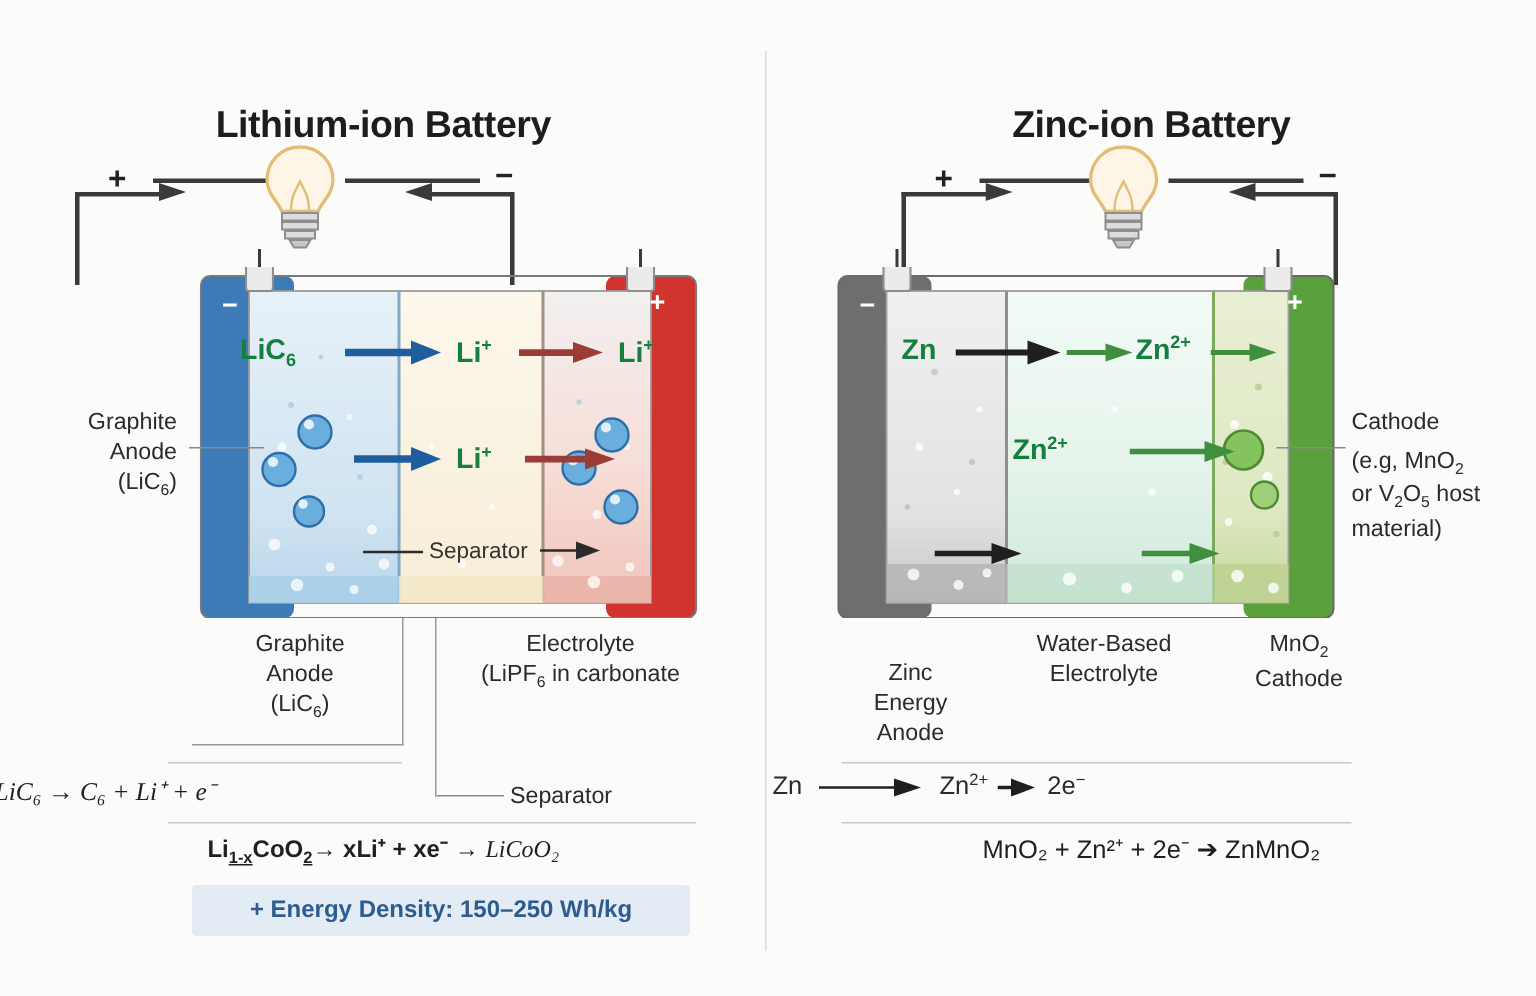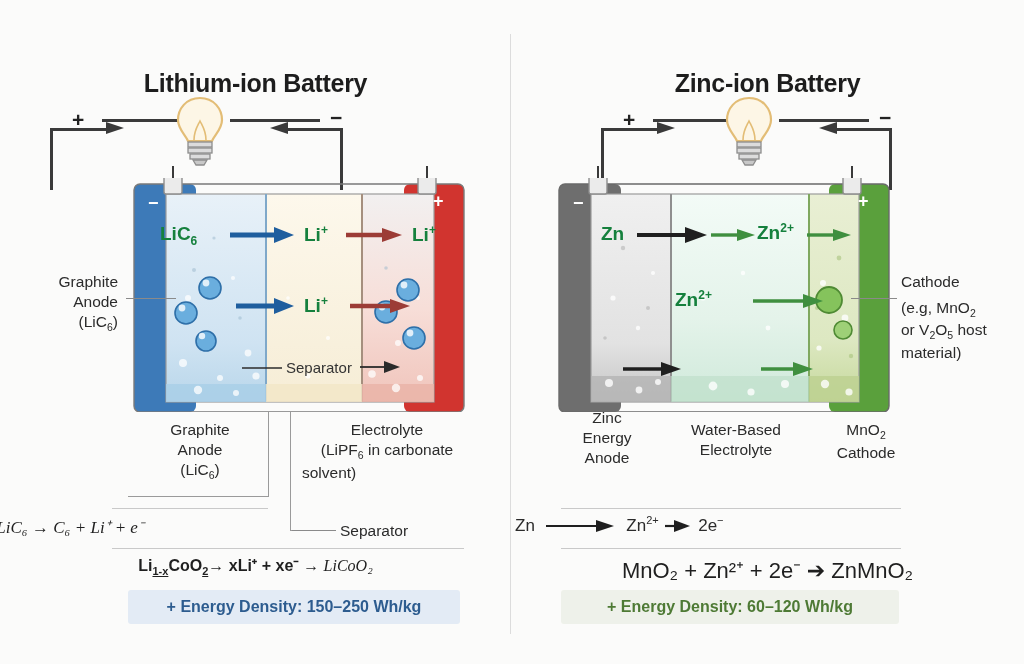--- a/index.html
+++ b/index.html
@@ -248,21 +248,20 @@
     <div class="blabel" style="left:130px;top:420px;width:140px;">
       <div>Graphite</div>
       <div>Anode</div>
       <div><span>(LiC</span><sub>6</sub><span>)</span></div>
     </div>
 
     <div class="bracket" style="left:290px;top:412px;width:1px;height:118px;border-width:0 0 1px 1px;"></div>
     <div class="blabel" style="left:298px;top:420px;width:178px;">
       <div>Electrolyte</div>
       <div><span>(LiPF</span><sub>6</sub><span> in carbonate</span></div>
-      <div style="text-align:left;padding-left:4px;">solvent)</div>
     </div>
     <div class="leader" style="left:292px;top:530px;width:44px;"></div>
     <div class="callout" style="left:340px;top:521px;">Separator</div>
 
     <div class="eqline" style="left:112px;top:508px;width:156px;"></div>
     <div class="eq serif" style="top:515px;left:-120px;width:380px;">LiC₆ → C₆ + Li⁺ + e⁻</div>
 
     <div class="eqline" style="left:112px;top:548px;width:352px;"></div>
     <div class="eq bold" style="top:554px;">
       <span>Li</span><sub>1-x</sub><span>CoO</span><sub>2</sub><span style="font-weight:700;">→ xLi⁺ + xe⁻ → </span><span style="font-family:'Liberation Serif',serif;font-style:italic;font-weight:400;">LiCoO₂</span>
@@ -421,21 +420,21 @@
       <div>Cathode</div>
       <div style="margin-top:6px;">
         <span>(e.g, MnO</span><sub style="font-size:10.5px">2</sub>
       </div>
       <div>
         <span>or V</span><sub style="font-size:10.5px">2</sub><span>O</span><sub style="font-size:10.5px">5</sub><span> host</span>
       </div>
       <div>material)</div>
     </div>
 
-    <div class="blabel" style="left:48px;top:408px;width:96px;">
+    <div class="blabel" style="left:48px;top:439px;width:96px;">
       <div>Zinc</div>
       <div>Energy</div>
       <div>Anode</div>
     </div>
     <div class="blabel" style="left:150px;top:420px;width:150px;">
       <div>Water-Based</div>
       <div>Electrolyte</div>
     </div>
     <div class="blabel" style="left:300px;top:420px;width:110px;">
       <div><span>MnO</span><sub>2</sub></div>
@@ -451,18 +450,17 @@
       </svg>
       <span>Zn</span><sup style="font-size:11px">2+</sup>
       <svg style="vertical-align:middle;margin:0 2px;" width="26" height="14" viewBox="0 0 26 14">
         <line x1="0" y1="7" x2="12" y2="7" stroke="#1f1f1f" stroke-width="2.2"></line>
         <polygon points="9,1 25,7 9,13" fill="#1f1f1f"></polygon>
       </svg>
       <span>2e</span><sup style="font-size:11px">−</sup>
     </div>
 
     <div class="eqline" style="left:50px;top:548px;width:340px;"></div>
-    <div class="eq" style="top:554px;font-size:22px;">MnO₂ + Zn²⁺ + 2e⁻ ➔ ZnMnO₂</div>
-
-    <div class="badge" id="badge-zn" style="left:50px;top:590px;width:338px;">+ Energy Density: 60–120 Wh/kg</div>
+    <div class="eq" style="top:554px;font-size:17px;">MnO₂ + Zn²⁺ + 2e⁻ ➔ ZnMnO₂</div>
+
   </div>
 
 </div>
 
 </body></html>

